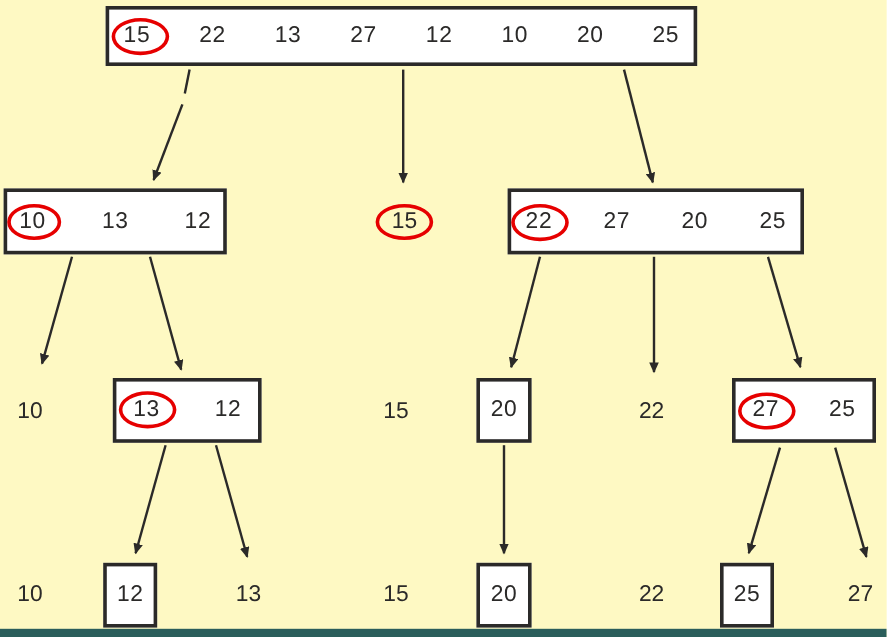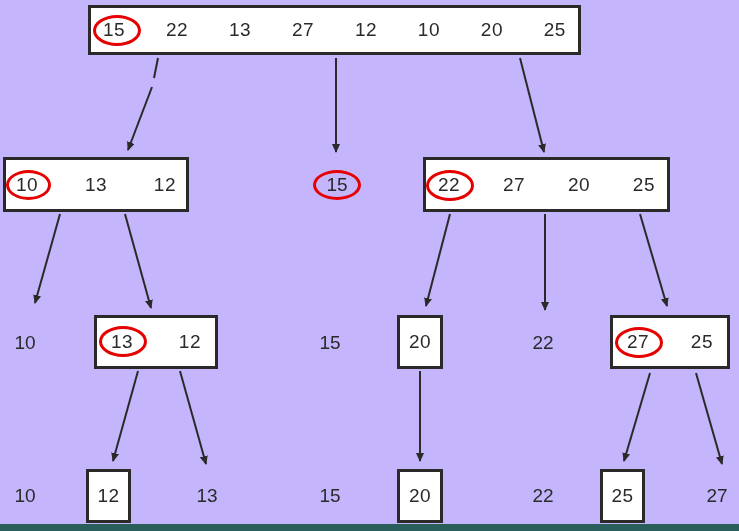--- a/index.html
+++ b/index.html
@@ -5,21 +5,21 @@
   html, body {
     margin: 0;
     padding: 0;
     background: #ffffff;
     font-family: "Liberation Sans", sans-serif;
   }
   #canvas {
     position: relative;
     width: 739px;
     height: 531px;
-    background: #c4b5fd;
+    background: #fef9c3;
     overflow: hidden;
     color: #2b2a29;
   }
   .abox {
     position: absolute;
     box-sizing: border-box;
     border: 3px solid #2b2a29;
     background: #ffffff;
     display: flex;
     align-items: center;

